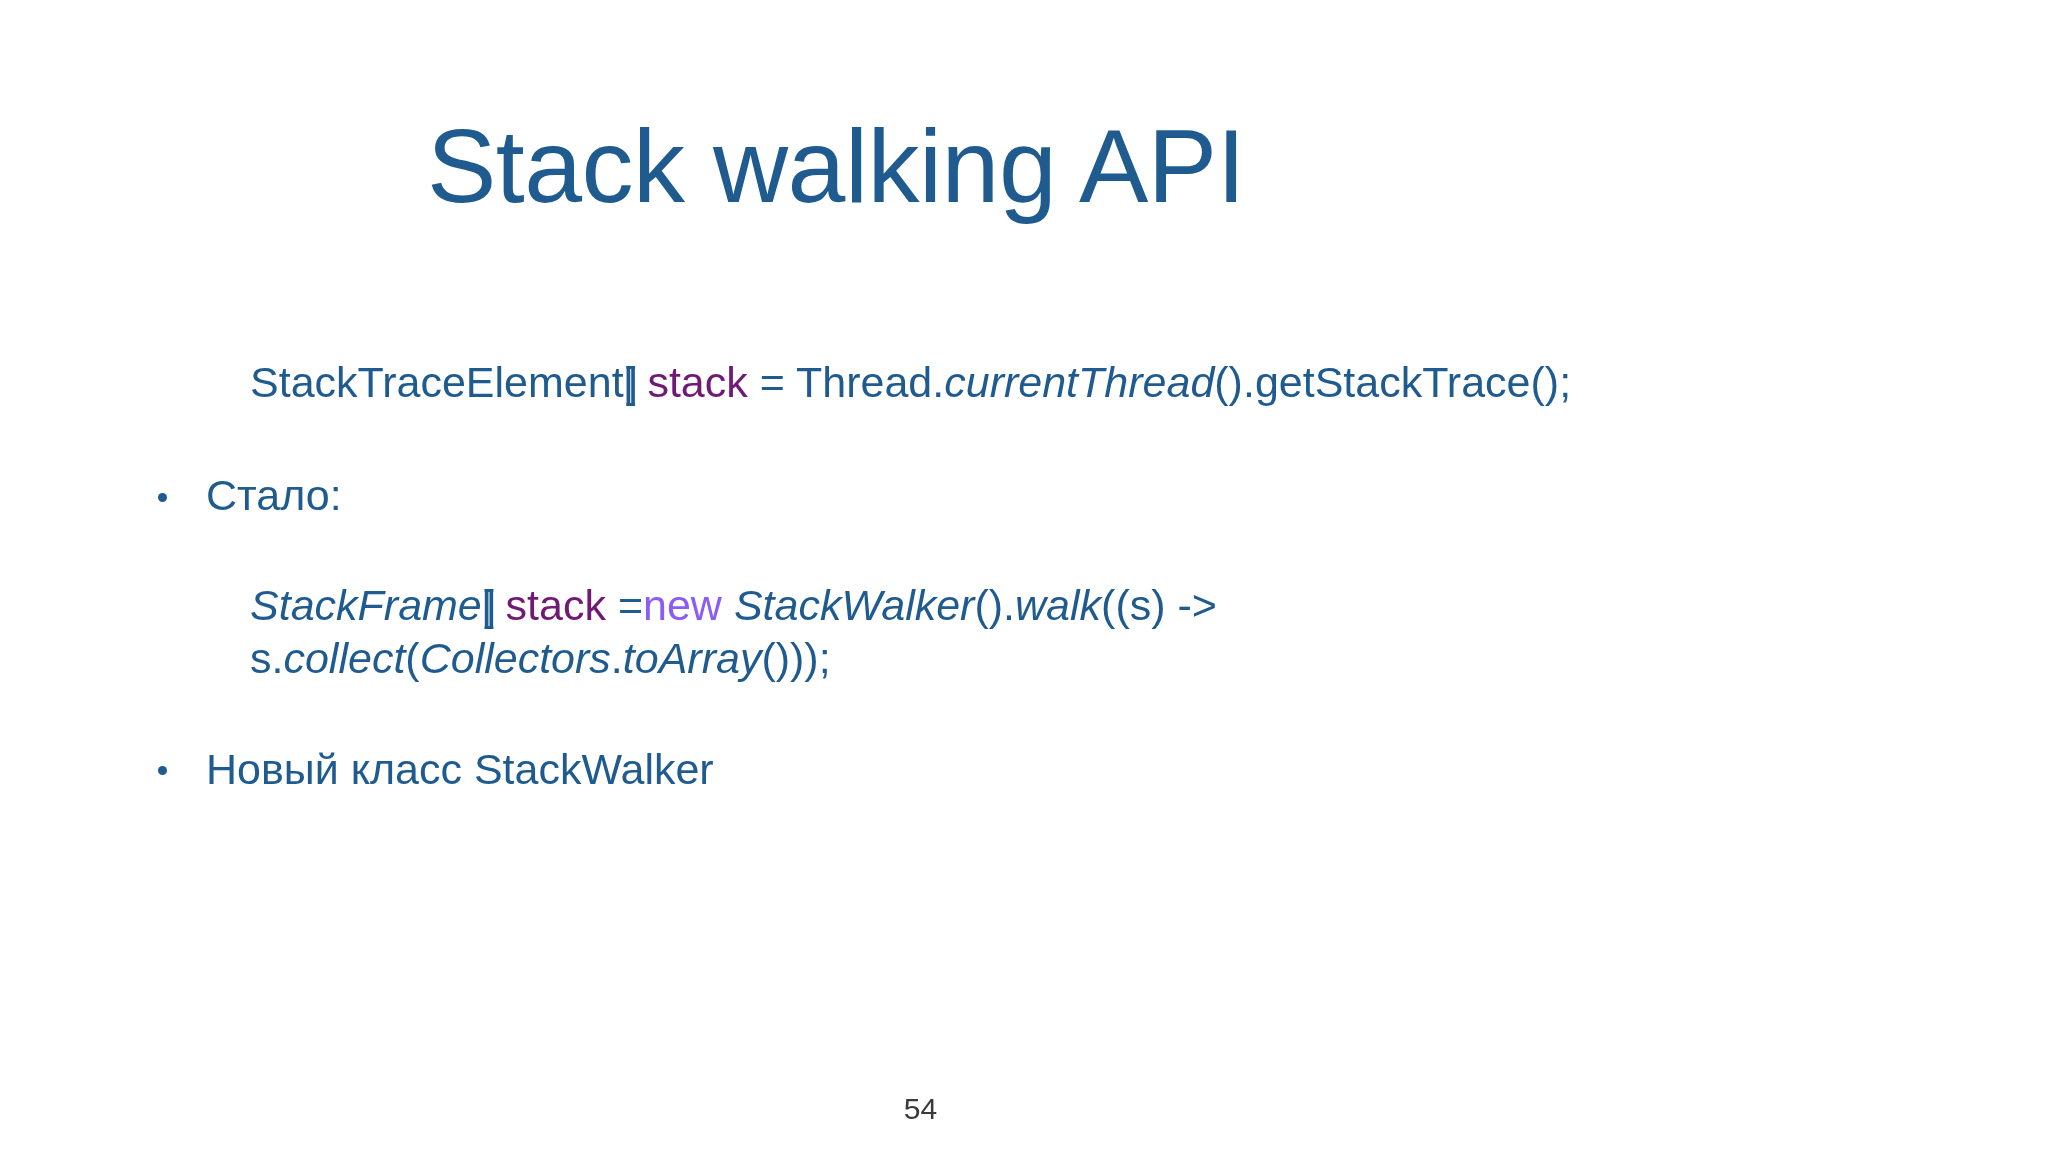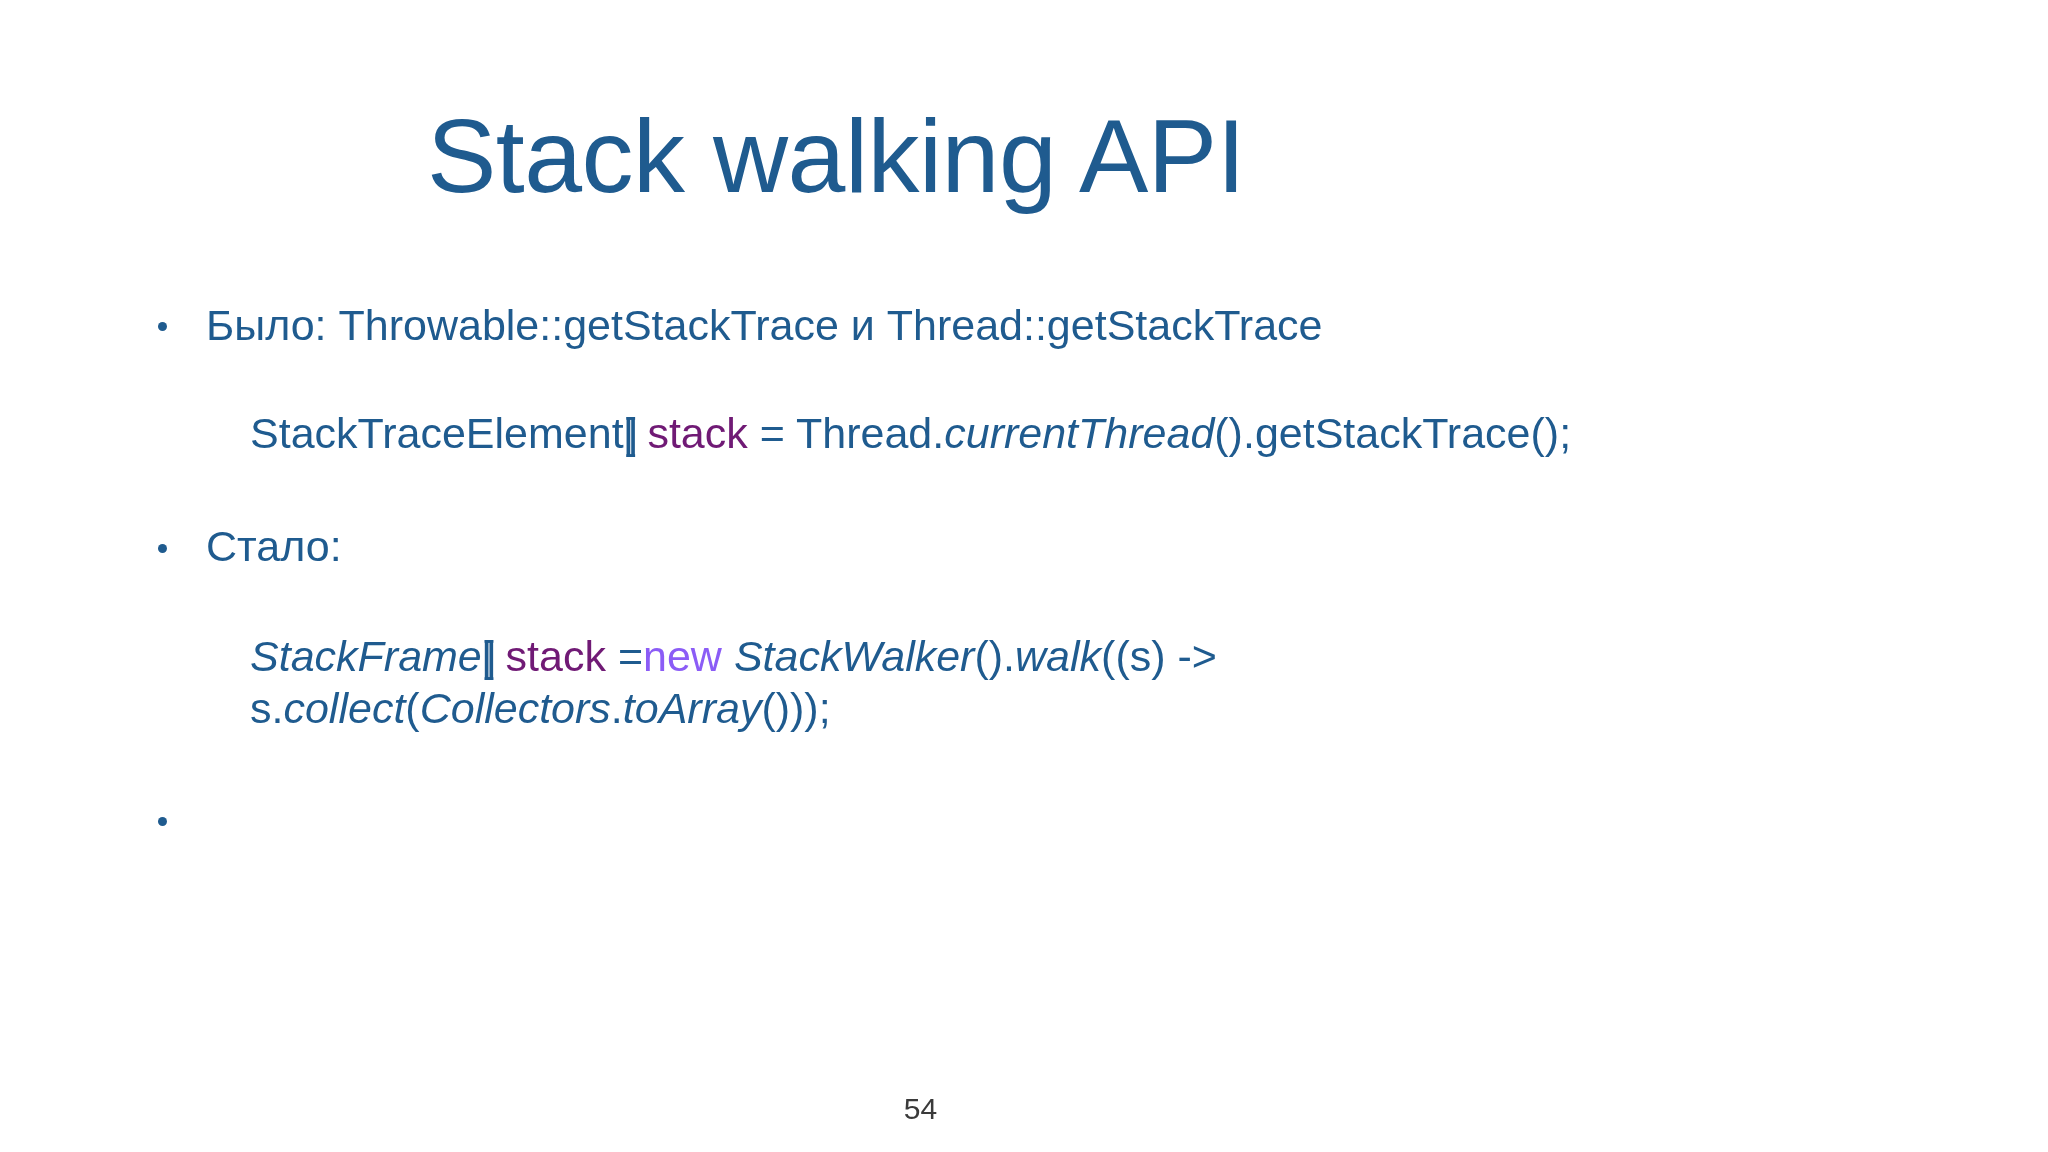--- a/index.html
+++ b/index.html
@@ -19,21 +19,21 @@
     position: relative;
     width: 2048px;
     height: 1152px;
     background: #ffffff;
   }
 
   
   .slide-title {
     position: absolute;
     left: 0;
-    top: 100px;
+    top: 110px;
     width: 1672px;
     text-align: center;
     font-size: 104px;
     line-height: 1.08;
     font-weight: 400;
     color: #1f5b8f;
     letter-spacing: -0.5px;
     white-space: nowrap;
   }
 
@@ -104,24 +104,20 @@
 </style>
 </head>
 <body>
 
 <div class="slide">
 
   <div class="slide-title">Stack walking API</div>
 
   <div class="body-block">
 
-    <div class="bullet-row">
-      <span class="bullet-dot"></span>
-      <span class="bullet-text">Было: Throwable::getStackTrace и Thread::getStackTrace</span>
-    </div>
 
     <div class="sp-after-b1"></div>
 
     <div class="code-row">
       <span class="ln">
         <span class="tok-plain">StackTraceElement</span><span class="tok-plain brk">[]</span><span class="tok-plain"> </span><span class="tok-green">stack</span><span class="tok-plain"> = Thread.</span><span class="tok-italic">currentThread</span><span class="tok-plain">().getStackTrace();</span>
       </span>
     </div>
 
     <div class="sp-after-c1"></div>
@@ -139,19 +135,20 @@
       </span>
       <span class="ln">
         <span class="tok-plain">s.</span><span class="tok-italic">collect</span><span class="tok-plain">(</span><span class="tok-italic">Collectors</span><span class="tok-plain">.</span><span class="tok-italic">toArray</span><span class="tok-plain">()));</span>
       </span>
     </div>
 
     <div class="sp-after-c2"></div>
 
     <div class="bullet-row">
       <span class="bullet-dot"></span>
+      <span class="bullet-text">Новый класс StackWalker</span>
     </div>
 
   </div>
 
   <div class="page-number">54</div>
 
 </div>
 
 </body></html>

